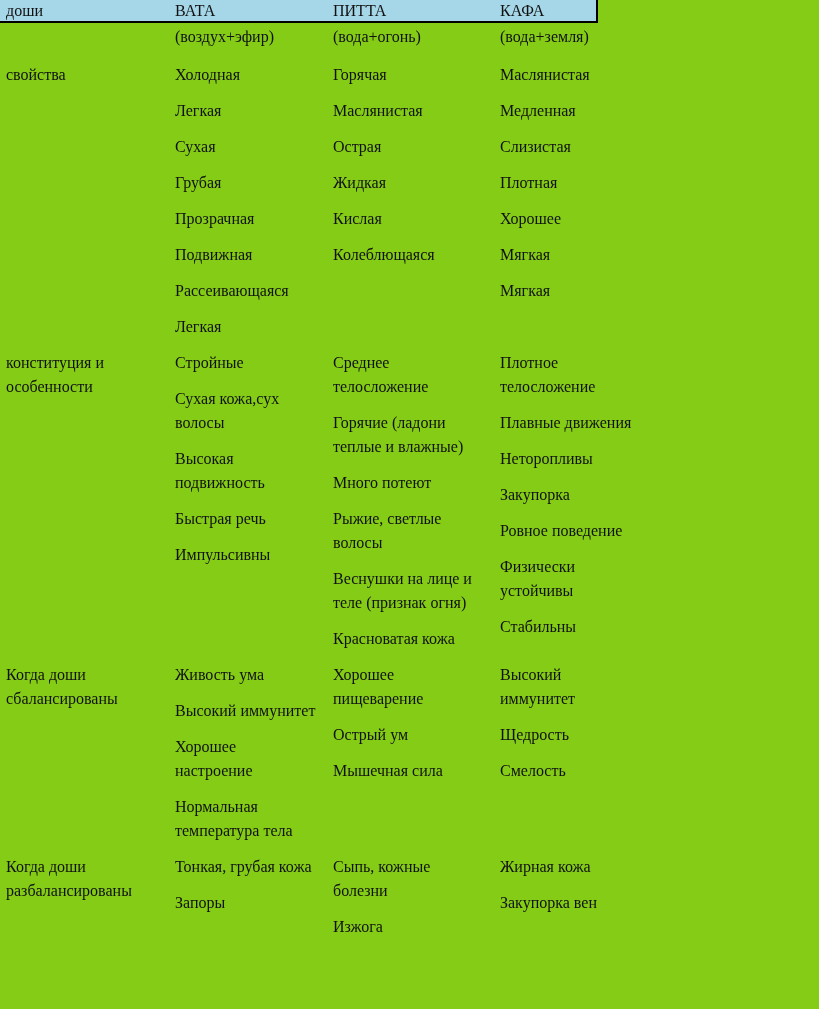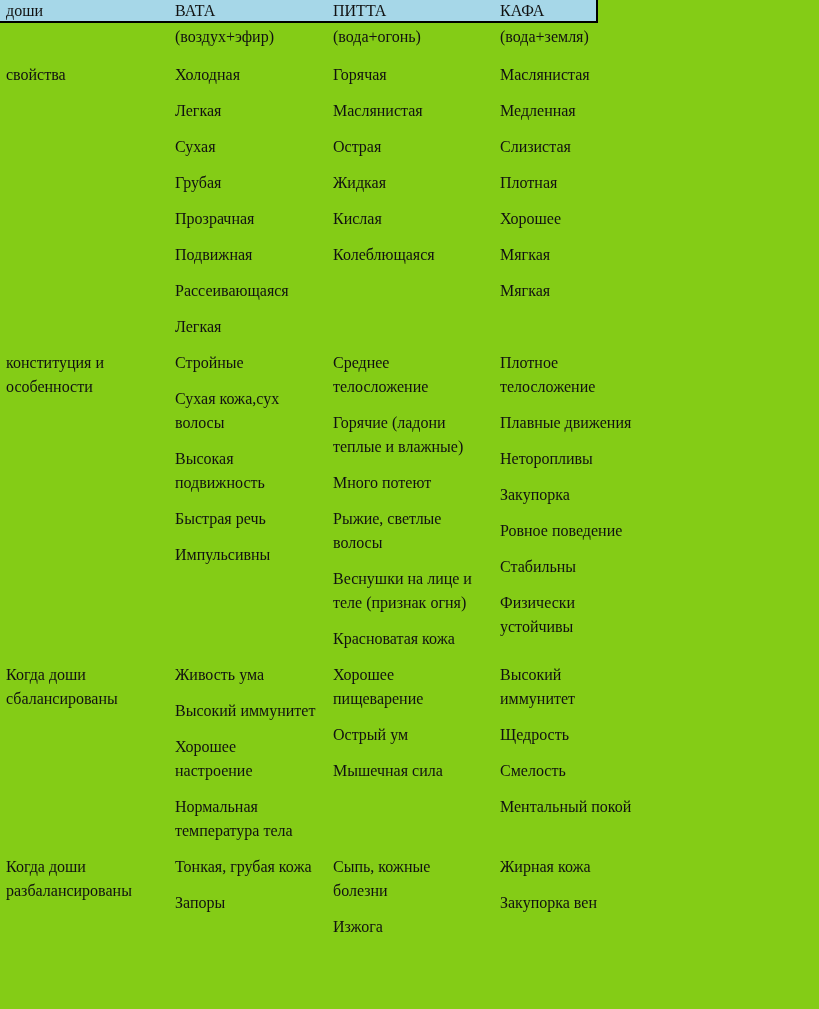--- a/index.html
+++ b/index.html
@@ -135,23 +135,23 @@
 теле (признак огня)</p>
           <p class="item">Красноватая кожа</p>
         </div>
       <div class="cell">
           <p class="item">Плотное
 телосложение</p>
           <p class="item">Плавные движения</p>
           <p class="item">Неторопливы</p>
           <p class="item">Закупорка</p>
           <p class="item">Ровное поведение</p>
-          <p class="item">Стабильны</p>
           <p class="item">Физически
 устойчивы</p>
+          <p class="item">Стабильны</p>
         </div>
     </div>
 
     <div class="row">
       <div class="cell c1">
         <p class="row-label">Когда доши
 сбалансированы</p>
       </div>
       <div class="cell">
           <p class="item">Живость ума</p>
@@ -165,21 +165,20 @@
           <p class="item">Хорошее
 пищеварение</p>
           <p class="item">Острый ум</p>
           <p class="item">Мышечная сила</p>
         </div>
       <div class="cell">
           <p class="item">Высокий
 иммунитет</p>
           <p class="item">Щедрость</p>
           <p class="item">Смелость</p>
-          <p class="item">Ментальный покой</p>
         </div>
     </div>
 
     <div class="row">
       <div class="cell c1">
         <p class="row-label">Когда доши
 разбалансированы</p>
       </div>
       <div class="cell">
           <p class="item">Тонкая, грубая кожа</p>

